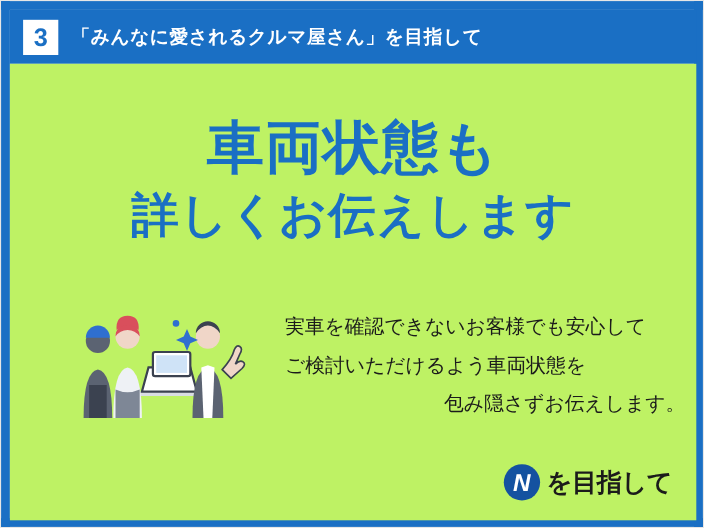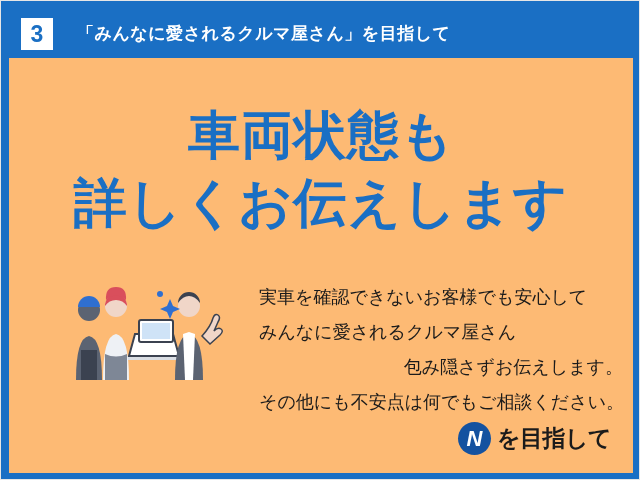--- a/index.html
+++ b/index.html
@@ -64,47 +64,47 @@
     font-size: 23px;
     line-height: 32px;
     text-align: center;
     flex: 0 0 auto;
     font-family: "Liberation Sans", sans-serif;
   }
   .header-title {
     color: #ffffff;
     font-size: 17px;
     font-weight: bold;
-    margin-left: 24px;
+    margin-left: 12px;
     letter-spacing: 0.5px;
     white-space: nowrap;
   }
   
   .body-area {
     position: absolute;
     left: 8px; top: 57px;
     width: 624px; height: 415px;
-    background: #fdba74;
+    background: #bef264;
   }
   .headline {
     position: absolute;
     left: 0;
     top: 44px;
     width: 624px;
     text-align: center;
     color: #1a6fc4;
     font-weight: bold;
     font-size: 52px;
     line-height: 1.28;
     letter-spacing: 1px;
     font-family: "Liberation Sans", sans-serif;
   }
   .headline .line2 {
     display: block;
-    font-size: 53px;
+    font-size: 43px;
   }
   
   .illustration {
     position: absolute;
     left: 52px;
     top: 218px;
     width: 190px;
     height: 110px;
   }
   
@@ -213,23 +213,22 @@
 
         <path d="M141 60 q9 -10 11 -18 q2 -5 5 -3 q3 2 0 7 l-4 9 q4 -4 7 -2 q3 2 -1 6 l-10 9 z" fill="#f0d6c8" stroke="#3b4250" stroke-width="1.5"></path>
 
         <path d="M106 30 l3 -7 l3 7 l7 3 l-7 3 l-3 7 l-3 -7 l-7 -3 z" fill="#2f6fd0"></path>
         <circle cx="99" cy="18" r="3" fill="#2f6fd0"></circle>
       </svg>
     </div>
 
     <div class="body-text">
       <div class="l1">実車を確認できないお客様でも安心して</div>
-      <div class="l2">みんなに愛されるクルマ屋さん</div>
+      <div class="l2">ご検討いただけるよう車両状態を</div>
       <div class="l3">包み隠さずお伝えします。</div>
-      <div class="l4">その他にも不安点は何でもご相談ください。</div>
     </div>
 
     <div class="logo">
       <span class="logo-mark">
         <span class="n-glyph">N</span>
       </span>
       <span class="logo-text">を目指して</span>
     </div>
 
   </div>

